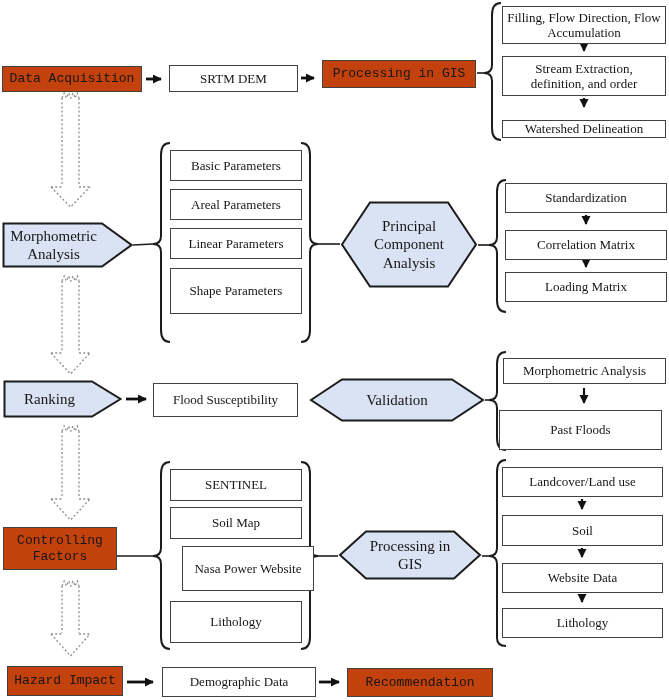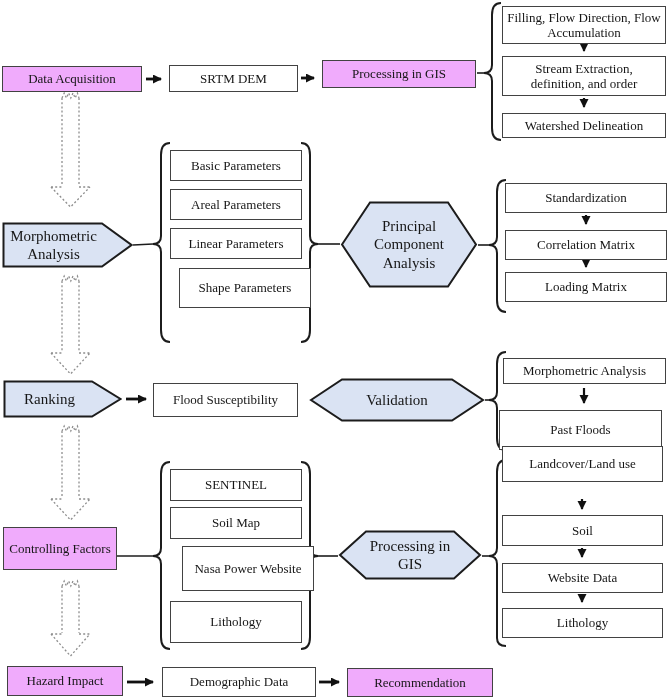--- a/index.html
+++ b/index.html
@@ -6,21 +6,21 @@
   .canvas{
     position:relative;width:669px;height:700px;background:#ffffff;
     font-family:"Liberation Serif","DejaVu Serif",serif;color:#161616;overflow:hidden;
   }
   .lay{position:absolute;left:0;top:0;}
   .box{
     position:absolute;display:flex;align-items:center;justify-content:center;
     text-align:center;border:1.4px solid #424242;background:#ffffff;
     font-size:13px;line-height:1.18;padding:1px 4px;box-sizing:border-box;
   }
-  .blue{background:#f0abfc;}
+  .blue{background:#c2410c;font-family:Liberation Mono, monospace;}
   .shape{position:absolute;}
   .shape svg{position:absolute;left:0;top:0;display:block;}
   .shape .lbl{
     position:absolute;inset:0;display:flex;align-items:center;justify-content:center;
     text-align:center;font-size:15px;line-height:1.22;
   }
   .cn{stroke:#1c1c1c;stroke-width:1.6;fill:none;}
   .ar{stroke:#111111;stroke-width:2.8;fill:none;}
   .dn{stroke:#111111;stroke-width:2.2;fill:none;}
   .br{stroke:#1c1c1c;stroke-width:2;fill:none;}
@@ -86,32 +86,32 @@
       <path class="dot" d="M62,431 V498 M79,431 V498 M51,499 H62 M79,499 H90 M51,499 L70.5,520 L90,499 M62,431 l2.2,-5 l2.2,5 l2.2,-5 l2.2,5 l2.2,-5 l2.2,5 l2.2,-5 l1.6,5"></path>
       <path class="dot" d="M62,586 V633 M79,586 V633 M51,634 H62 M79,634 H90 M51,634 L70.5,656 L90,634 M62,586 l2.2,-5 l2.2,5 l2.2,-5 l2.2,5 l2.2,-5 l2.2,5 l2.2,-5 l1.6,5"></path>
     </g>
   </svg>
 
   <div class="box blue" style="left:2px;top:66px;width:140px;height:26px">Data Acquisition</div>
   <div class="box" style="left:169px;top:65px;width:129px;height:27px">SRTM DEM</div>
   <div class="box blue" style="left:322px;top:60px;width:154px;height:28px">Processing in GIS</div>
   <div class="box" style="left:502px;top:6px;width:164px;height:38px">Filling, Flow Direction, Flow Accumulation</div>
   <div class="box" style="left:502px;top:56px;width:164px;height:40px">Stream Extraction, definition, and order</div>
-  <div class="box" style="left:502px;top:113px;width:164px;height:25px">Watershed Delineation</div>
+  <div class="box" style="left:502px;top:120px;width:164px;height:18px">Watershed Delineation</div>
 
   <div class="shape" style="left:2px;top:222px;width:131px;height:46px">
     <svg width="131" height="46">
       <polygon class="poly" points="1.5,1.5 100,1.5 129.5,23 100,44.5 1.5,44.5"></polygon>
     </svg>
     <span class="lbl" style="padding-right:28px">Morphometric Analysis</span>
   </div>
   <div class="box" style="left:170px;top:150px;width:132px;height:31px">Basic Parameters</div>
   <div class="box" style="left:170px;top:189px;width:132px;height:31px">Areal Parameters</div>
   <div class="box" style="left:170px;top:228px;width:132px;height:31px">Linear Parameters</div>
-  <div class="box" style="left:179px;top:268px;width:132px;height:40px">Shape Parameters</div>
+  <div class="box" style="left:170px;top:268px;width:132px;height:46px">Shape Parameters</div>
   <div class="shape" style="left:340px;top:201px;width:138px;height:87px">
     <svg width="138" height="87">
       <polygon class="poly" points="2,43.5 30,1.5 108,1.5 136,43.5 108,85.5 30,85.5"></polygon>
     </svg>
     <span class="lbl" style="padding:0 24px">Principal Component Analysis</span>
   </div>
   <div class="box" style="left:505px;top:183px;width:162px;height:30px">Standardization</div>
   <div class="box" style="left:505px;top:230px;width:162px;height:30px">Correlation Matrix</div>
   <div class="box" style="left:505px;top:272px;width:162px;height:30px">Loading Matrix</div>
 
@@ -135,21 +135,21 @@
   <div class="box" style="left:170px;top:507px;width:132px;height:32px">Soil Map</div>
   <div class="box" style="left:170px;top:469px;width:132px;height:32px">SENTINEL</div>
   <div class="box" style="left:182px;top:546px;width:132px;height:45px">Nasa Power Website</div>
   <div class="box" style="left:170px;top:601px;width:132px;height:42px">Lithology</div>
   <div class="shape" style="left:338px;top:530px;width:144px;height:50px">
     <svg width="144" height="50">
       <polygon class="poly" points="2,25 28,1.5 116,1.5 142,25 116,48.5 28,48.5"></polygon>
     </svg>
     <span class="lbl" style="padding:0 26px">Processing in GIS</span>
   </div>
-  <div class="box" style="left:502px;top:446px;width:161px;height:36px">Landcover/Land use</div>
+  <div class="box" style="left:502px;top:467px;width:161px;height:30px">Landcover/Land use</div>
   <div class="box" style="left:502px;top:515px;width:161px;height:31px">Soil</div>
   <div class="box" style="left:502px;top:563px;width:161px;height:30px">Website Data</div>
   <div class="box" style="left:502px;top:608px;width:161px;height:30px">Lithology</div>
 
   <div class="box blue" style="left:7px;top:666px;width:116px;height:30px">Hazard Impact</div>
   <div class="box" style="left:162px;top:667px;width:154px;height:30px">Demographic Data</div>
   <div class="box blue" style="left:347px;top:668px;width:146px;height:29px">Recommendation</div>
 
 </div>
 

